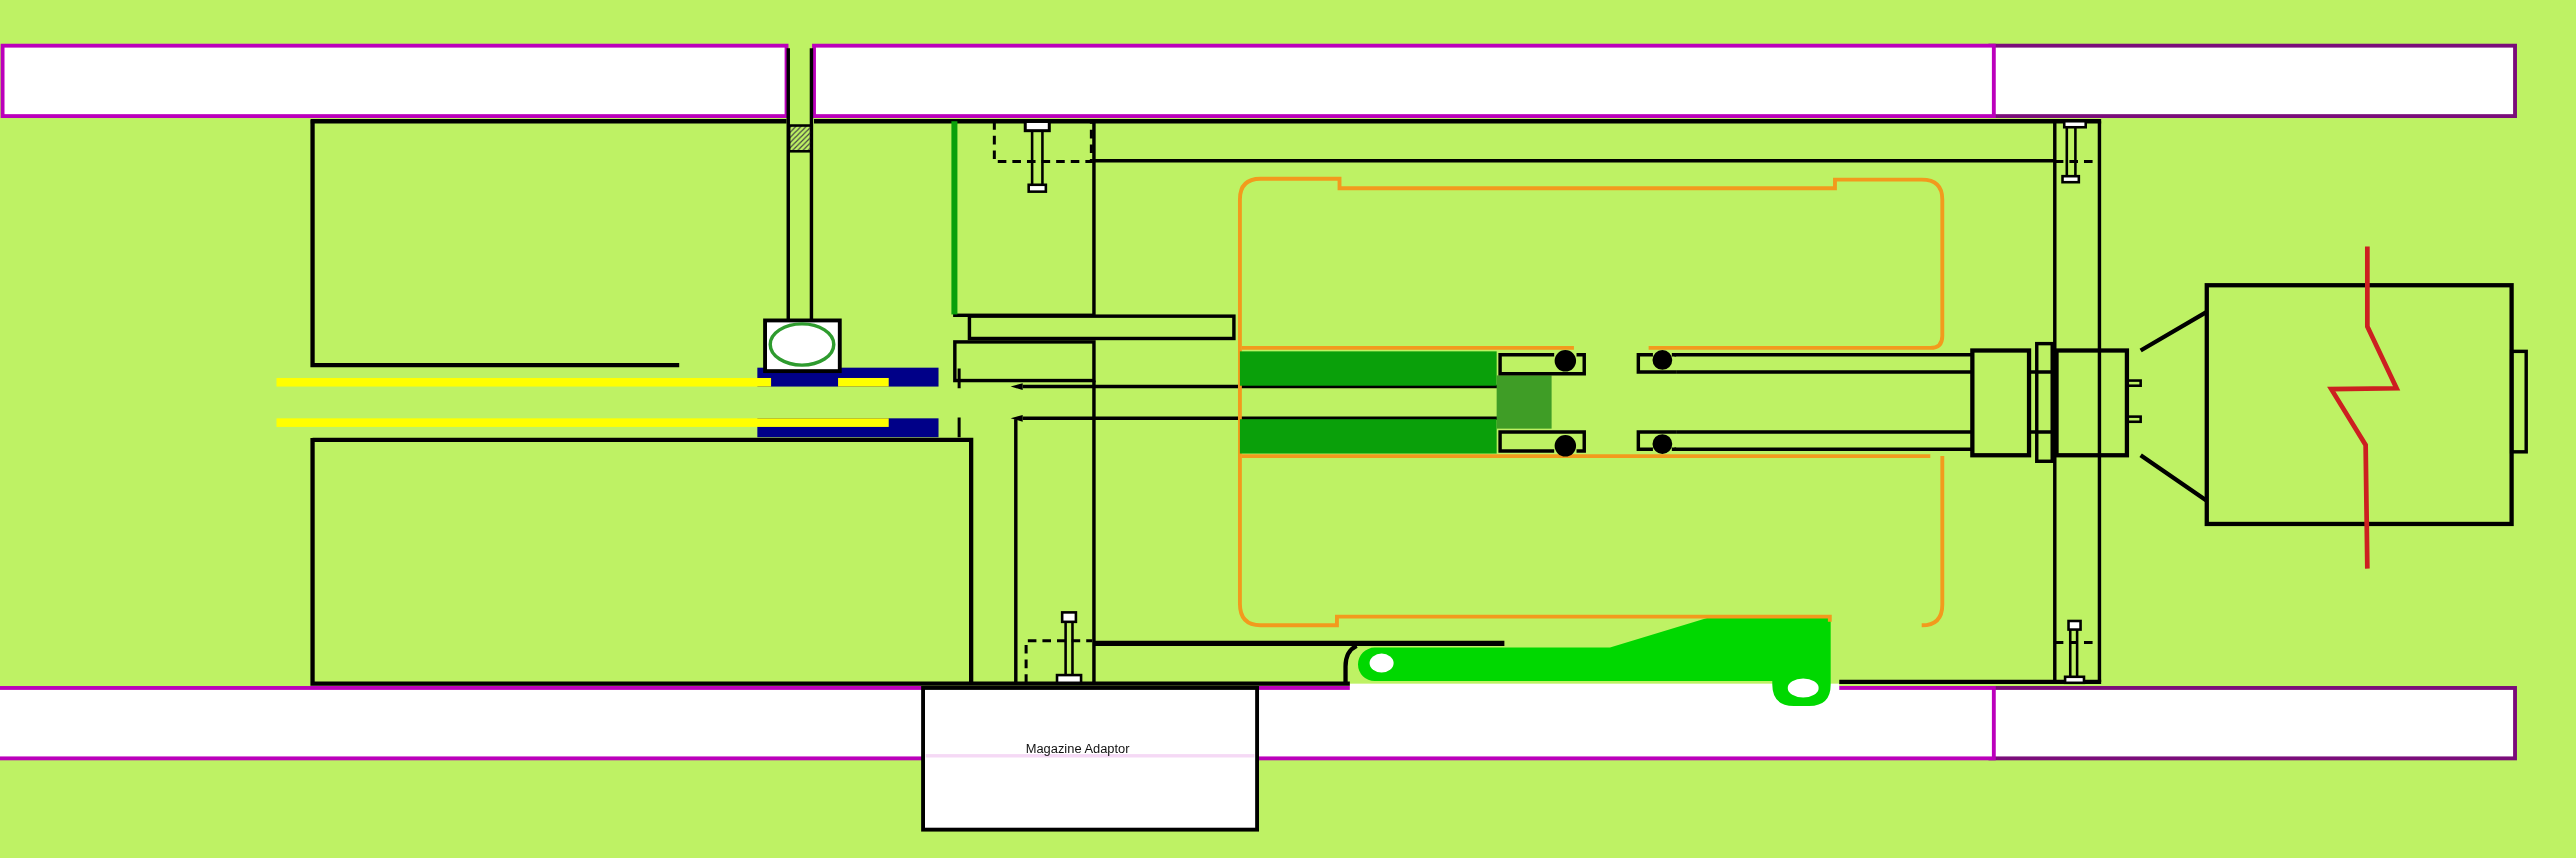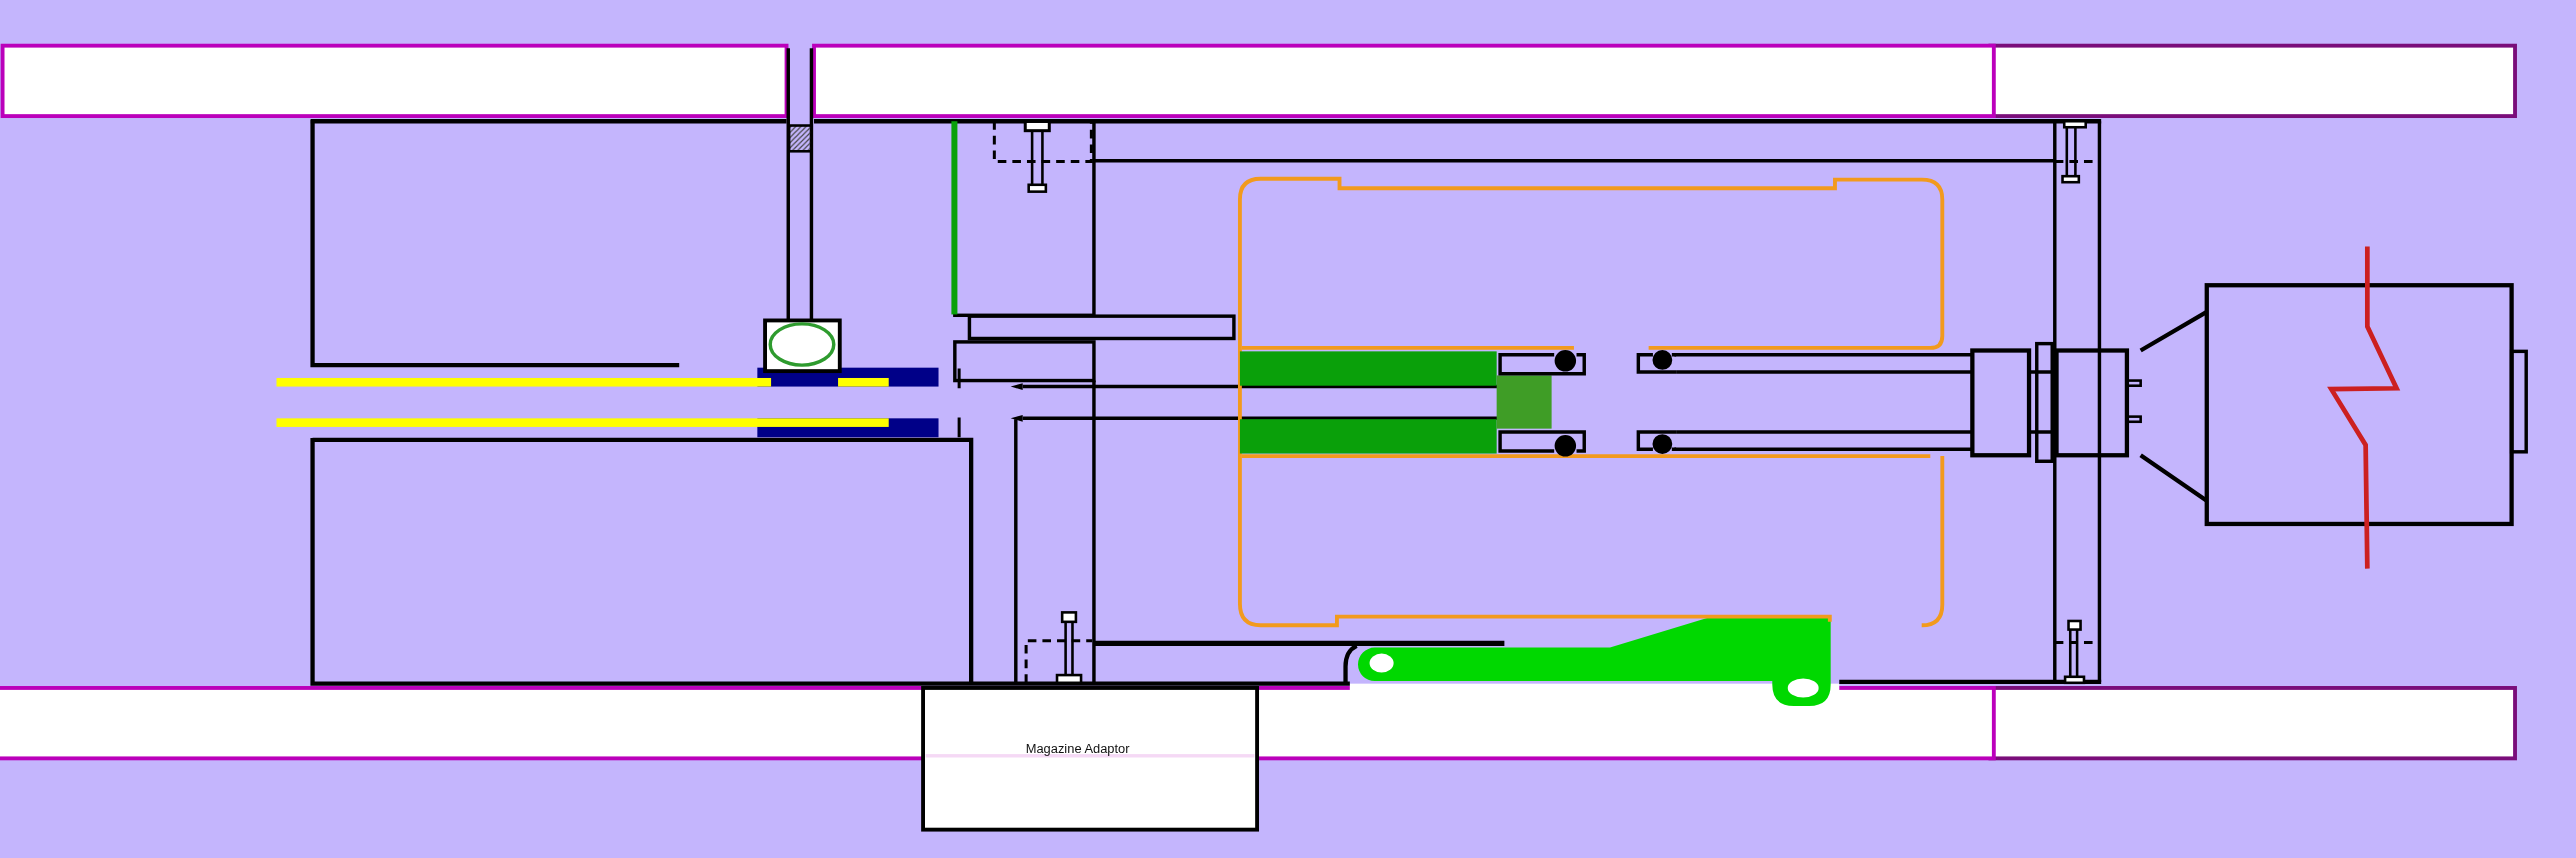--- a/index.html
+++ b/index.html
@@ -1,16 +1,16 @@
 <!DOCTYPE html>
 <html style="font-size:13.7px"><head>
 <meta charset="utf-8">
 <style>
   html,body{margin:0;padding:0;background:#fff;}
-  .stage{position:relative;width:2576px;height:859px;background:#c4b5fd;overflow:hidden;
+  .stage{position:relative;width:2576px;height:859px;background:#bef264;overflow:hidden;
          font-family:"Liberation Sans", sans-serif;}
   svg{position:absolute;left:0;top:0;}
   text.label{font-family:"Liberation Sans", sans-serif;font-size:15px;fill:#111;}
 </style>
 </head>
 <body>
 
 <div class="stage">
 <svg width="2576" height="859" viewBox="0 0 3000 1000">
   <defs>

